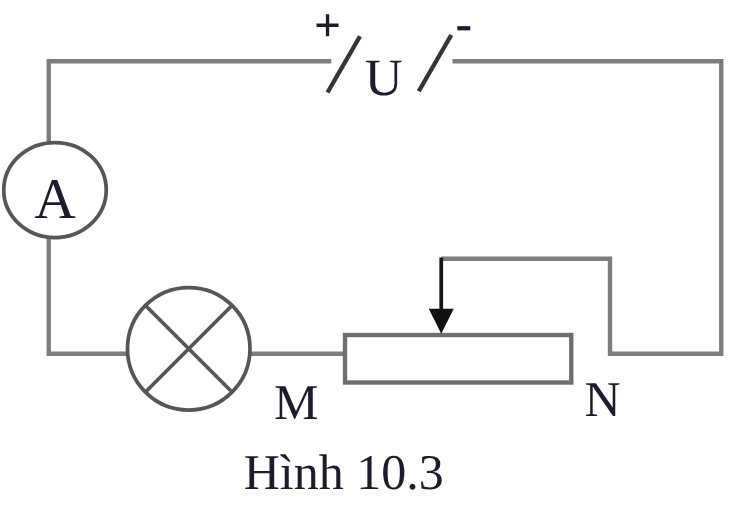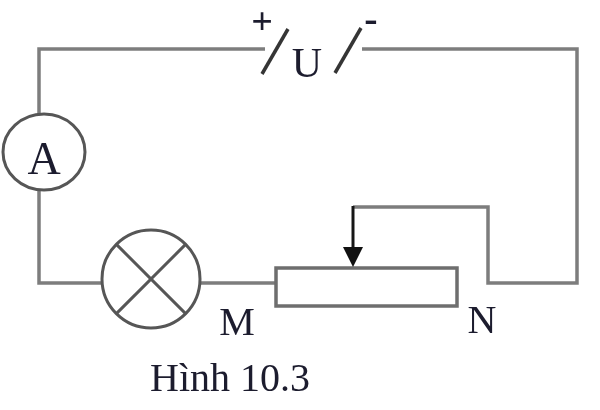--- a/index.html
+++ b/index.html
@@ -35,20 +35,21 @@
   .lbl-a      { left: 21px;  top: 136px; width: 46px; font-size: 46px; }
   .lbl-m      { left: 212px; top: 302px; width: 50px; font-size: 40px; }
   .lbl-n      { left: 460px; top: 300px; width: 44px; font-size: 40px; }
   .caption {
     position: absolute;
     left: 150px;
     top: 358px;
     width: 250px;
     line-height: 1;
     font-size: 40px;
+    text-align: center;
     white-space: nowrap;
     user-select: none;
   }
 </style>
 </head>
 <body>
 
 <div class="stage">
 
   <svg width="600" height="410" viewBox="0 0 600 410">

